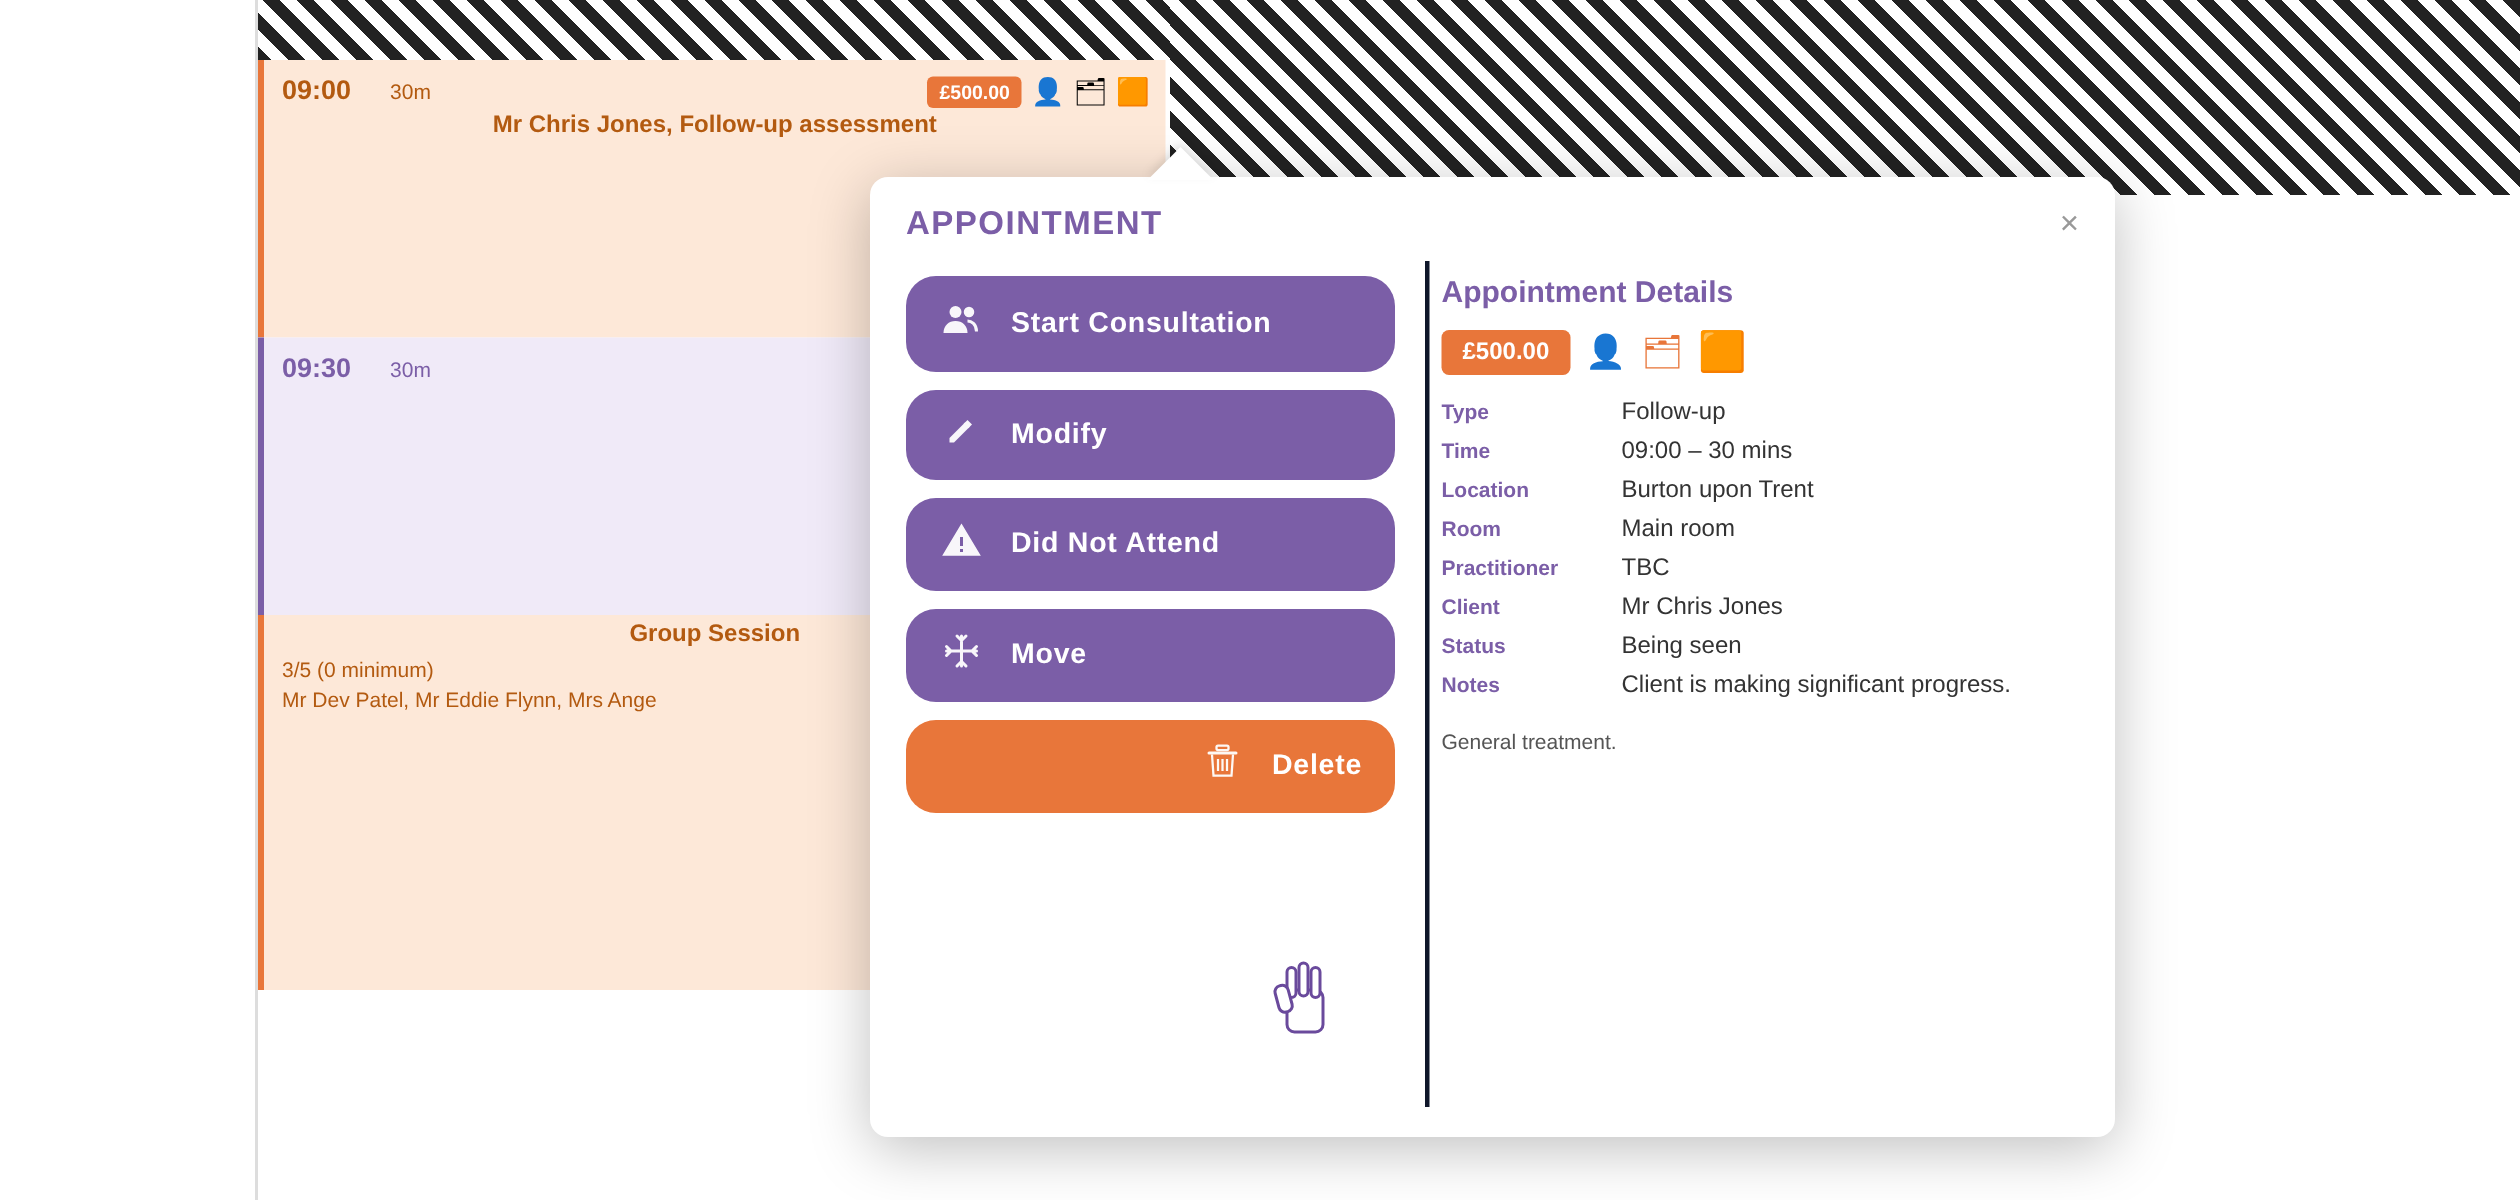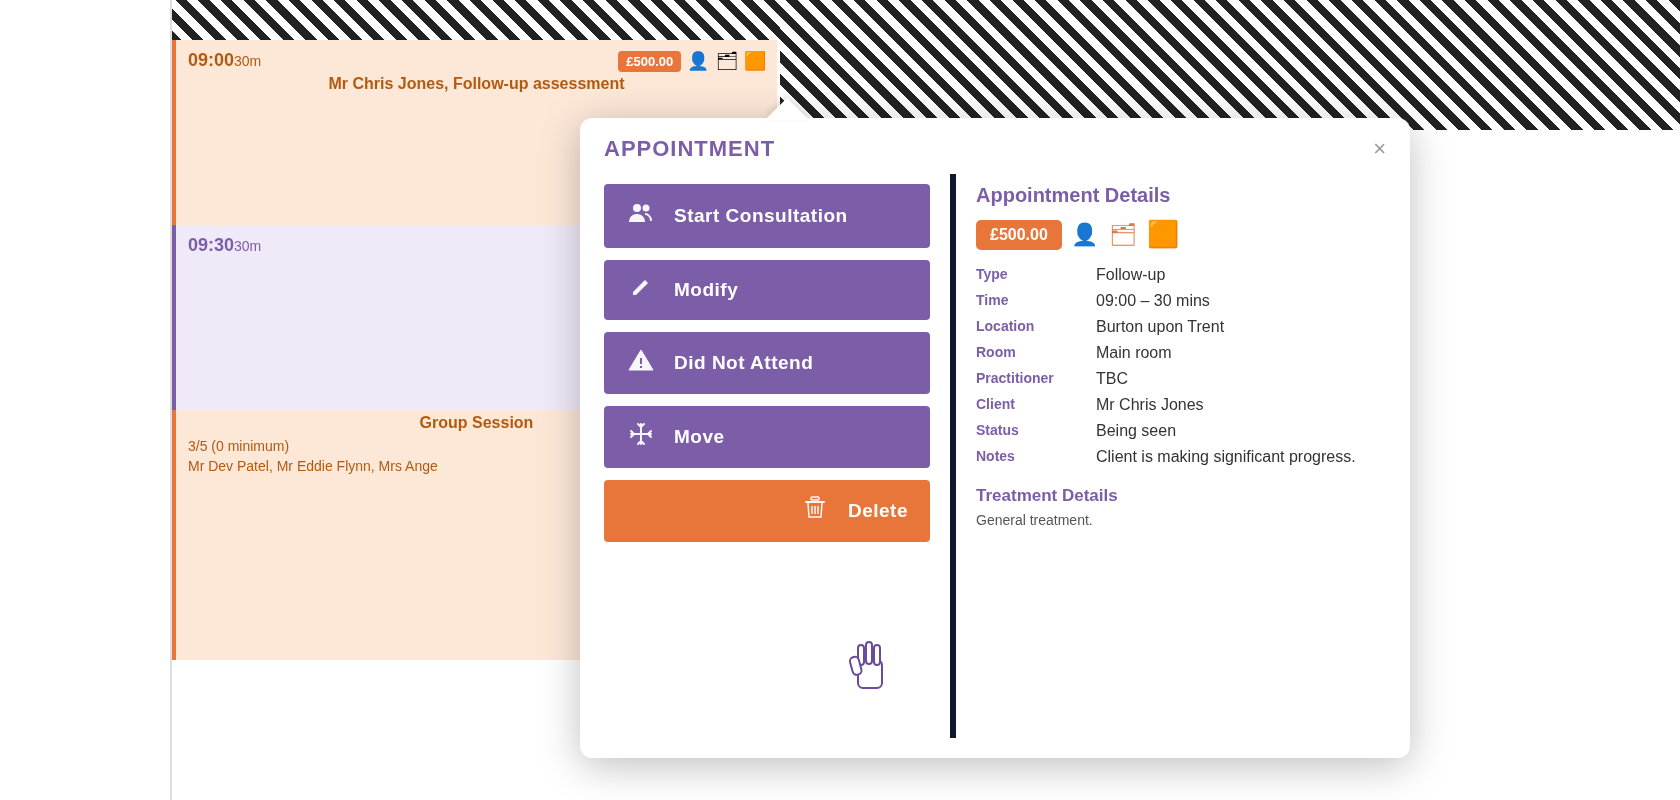--- a/index.html
+++ b/index.html
@@ -84,21 +84,21 @@
       border-left: 4px solid #e8763a;
     }
 
     .appt-time {
       font-size: 18px;
       font-weight: bold;
       color: #b35a10;
       padding: 10px 12px 0;
       display: flex;
       align-items: baseline;
-      gap: 0;
+      gap: 26px;
     }
 
     .appt-block-2 .appt-time {
       color: #7b5ea7;
     }
 
     .appt-duration {
       font-size: 14px;
       font-weight: normal;
       color: #b35a10;
@@ -195,21 +195,21 @@
       display: flex;
       flex-direction: column;
       gap: 12px;
     }
 
     .action-btn {
       display: flex;
       align-items: center;
       gap: 18px;
       padding: 16px 22px;
-      border-radius: 4px;
+      border-radius: 20px;
       border: none;
       cursor: pointer;
       font-size: 19px;
       font-weight: bold;
       color: #fff;
       letter-spacing: 0.5px;
     }
 
     .action-btn.purple {
       background: #7b5ea7;
@@ -224,22 +224,22 @@
       font-size: 22px;
       opacity: 0.95;
       flex-shrink: 0;
       width: 30px;
       text-align: center;
     }
 
     
     .modal-details {
       flex: 1;
-      padding: 10px 24px 20px 20px;
-      border-left: 6px solid #0f172a;
+      padding: 10px 24px 20px 8px;
+      border-left: 3px solid #0f172a;
     }
 
     .details-title {
       font-size: 20px;
       font-weight: bold;
       color: #7b5ea7;
       margin-bottom: 12px;
     }
 
     .details-badges {
@@ -451,21 +451,20 @@
         <span class="det-label">Client</span>
         <span class="det-value">Mr Chris Jones</span>
 
         <span class="det-label">Status</span>
         <span class="det-value">Being seen</span>
 
         <span class="det-label">Notes</span>
         <span class="det-value">Client is making significant progress.</span>
       </div>
 
-      <div class="treatment-section-title">Treatment Details</div>
       <div class="treatment-desc">General treatment.</div>
     </div>
   </div>
 </div>
 
 <svg class="cursor" viewBox="0 0 50 60" xmlns="http://www.w3.org/2000/svg">
 
   <g transform="translate(5,0)">
 
     <rect x="8" y="25" width="24" height="28" rx="5" ry="5" fill="white" stroke="#6a4a9c" stroke-width="2"></rect>

